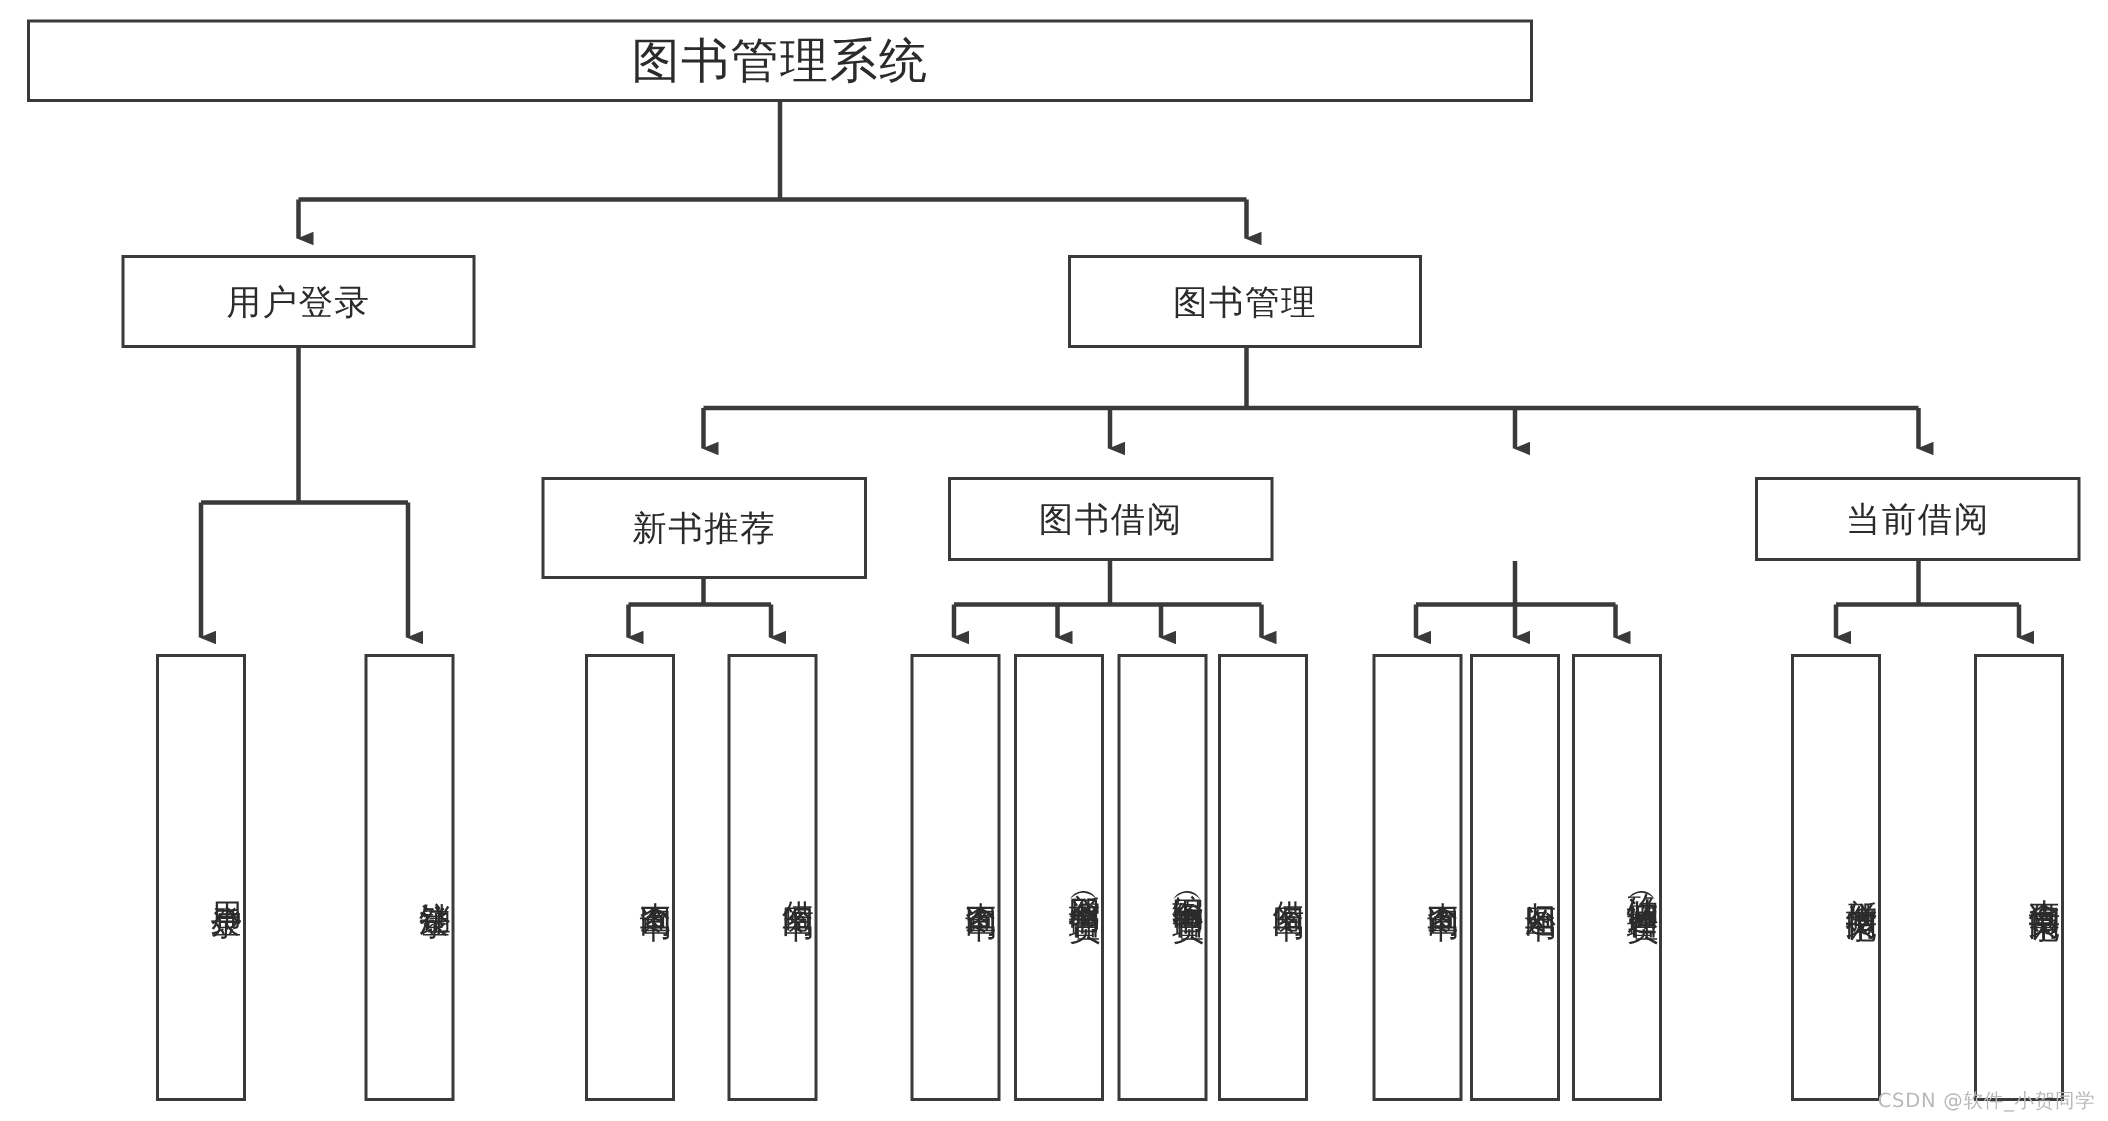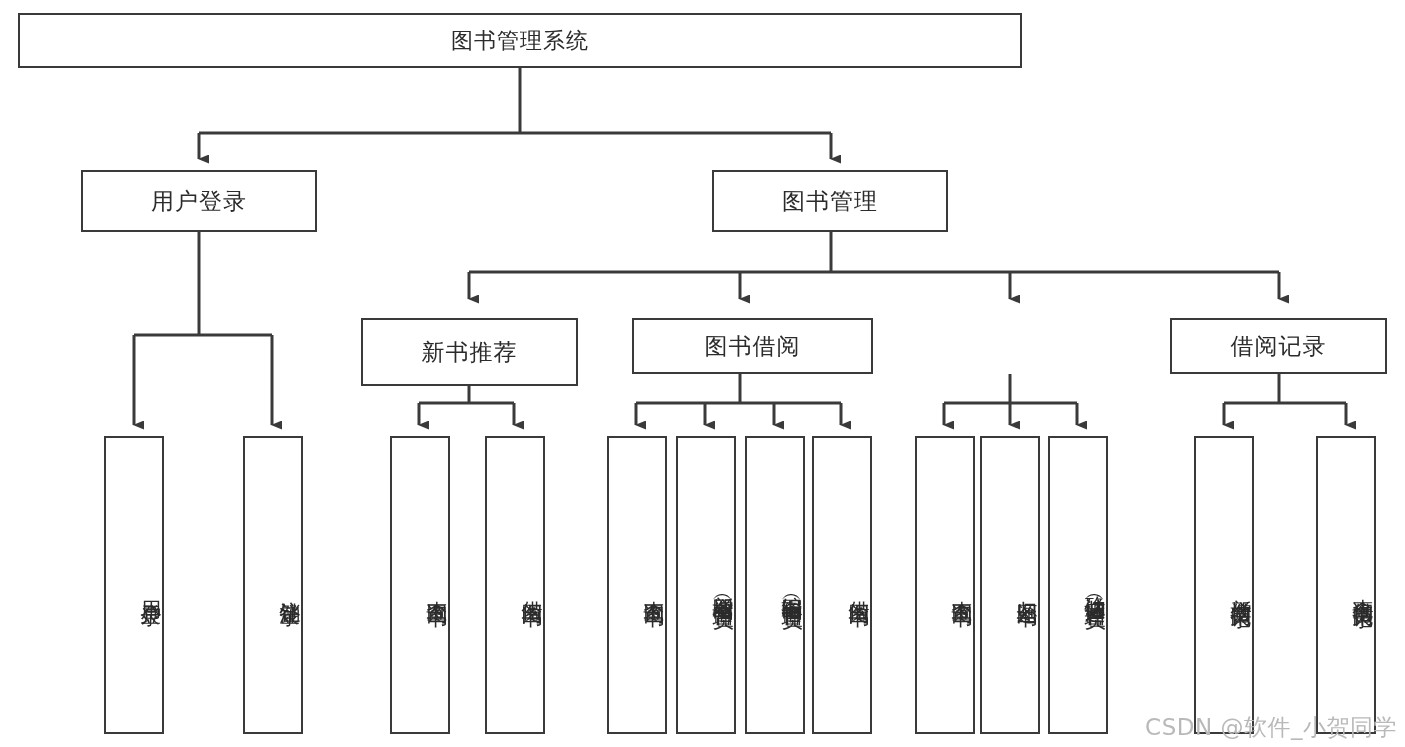--- a/index.html
+++ b/index.html
@@ -13,35 +13,35 @@
   svg#wires{position:absolute;left:0;top:0;width:1405px;height:747px;}
   .node{
     position:absolute;
     box-sizing:border-box;
     background:#ffffff;
     border:2.5px solid #3a3a3a;
     display:flex;align-items:center;justify-content:center;
     color:#2b2b2b;
   }
   .node.h{ font-size:23px; letter-spacing:1px; }
-  .node.root{ font-size:22px; }
+  .node.root{ font-size:32px; }
   .node.v{
     font-size:21px;
     line-height:1.12;
     writing-mode:vertical-rl;
     text-orientation:upright;
     align-items:flex-start;
     justify-content:center;
     padding-top:6px;
     letter-spacing:2px;
   }
   .watermark{
     position:absolute;
     right:8px;bottom:4px;
-    font-size:23px;
+    font-size:13px;
     color:#b9b9b9;
     letter-spacing:0.5px;
     white-space:nowrap;
   }
 </style>
 </head>
 <body>
 
 <div id="stage">
 
@@ -94,22 +94,22 @@
       <path d="M1346,403 L1346,425" marker-end="url(#arw)"></path>
     </g>
   </svg>
 
   <div class="node h root" style="left:18px;top:13px;width:1004px;height:55px;">图书管理系统</div>
 
   <div class="node h" style="left:81px;top:170px;width:236px;height:62px;">用户登录</div>
   <div class="node h" style="left:712px;top:170px;width:236px;height:62px;">图书管理</div>
 
   <div class="node h" style="left:361px;top:318px;width:217px;height:68px;">新书推荐</div>
-  <div class="node h" style="left:632px;top:318px;width:241px;height:56px;font-family:Liberation Serif, serif;">图书借阅</div>
-  <div class="node h" style="left:1170px;top:318px;width:217px;height:56px;">借阅记录</div>
+  <div class="node h" style="left:632px;top:318px;width:217px;height:56px;font-family:Liberation Serif, serif;">图书借阅</div>
+  <div class="node h" style="left:1170px;top:318px;width:217px;height:56px;">当前借阅</div>
 
   <div class="node v" style="left:104px;top:436px;width:60px;height:298px;">用户登录</div>
   <div class="node v" style="left:243px;top:436px;width:60px;height:298px;">注销登录</div>
 
   <div class="node v" style="left:390px;top:436px;width:60px;height:298px;">查询图书</div>
   <div class="node v" style="left:485px;top:436px;width:60px;height:298px;">借阅图书</div>
 
   <div class="node v" style="left:607px;top:436px;width:60px;height:298px;">查询图书</div>
   <div class="node v" style="left:676px;top:436px;width:60px;height:298px;">新增图书（管理员）</div>
   <div class="node v" style="left:745px;top:436px;width:60px;height:298px;">编辑图书（管理员）</div>

